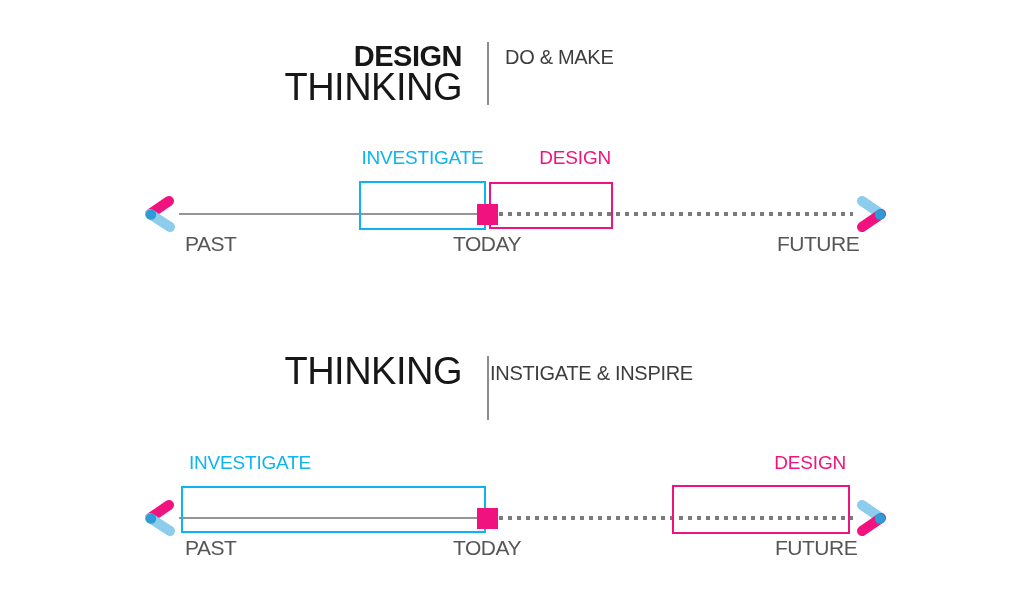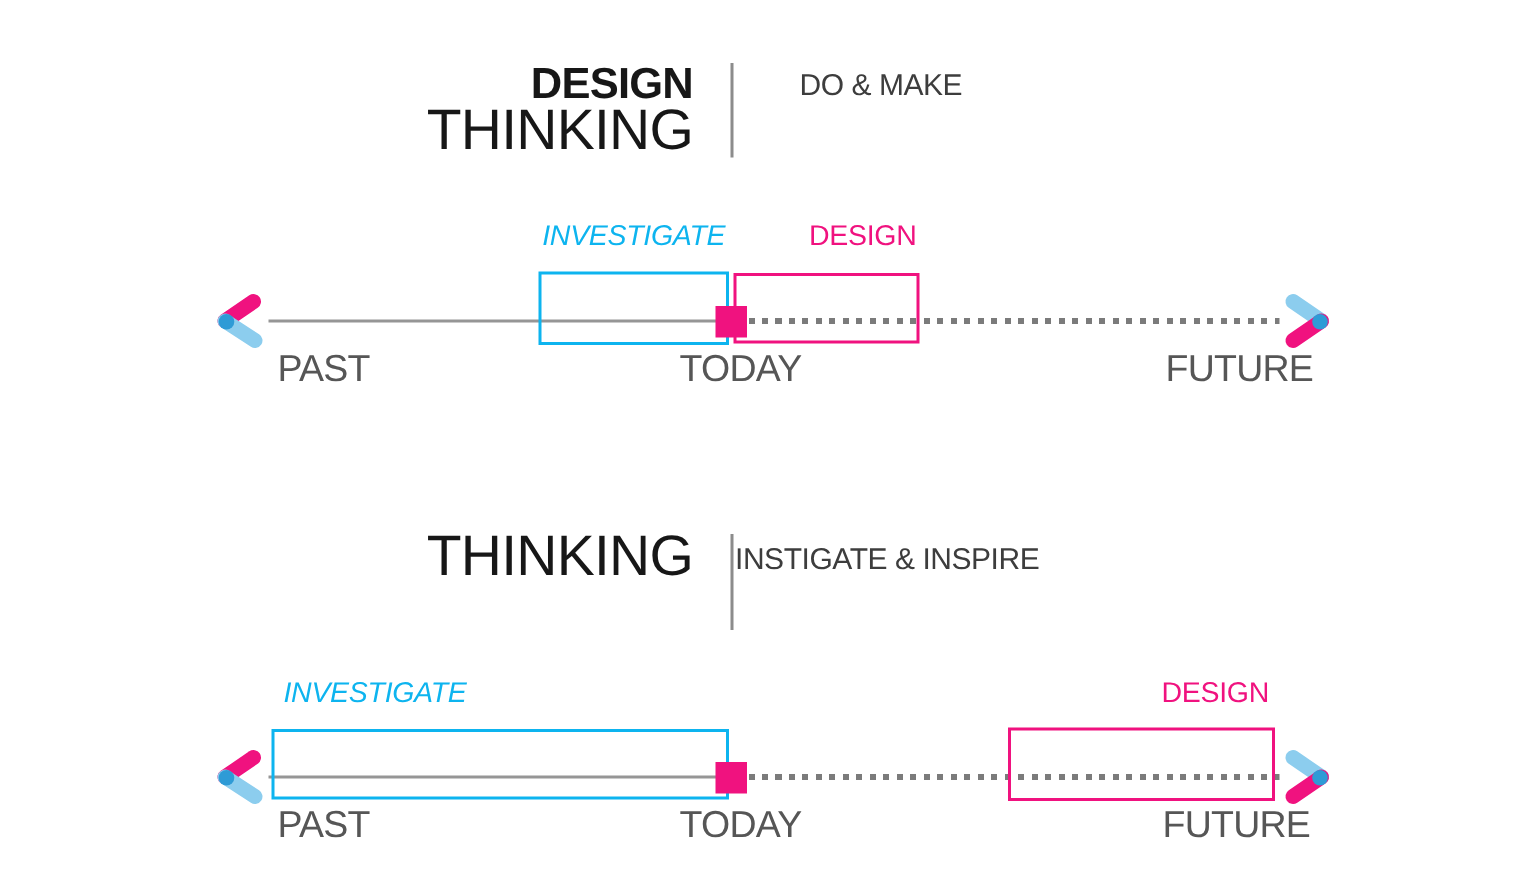--- a/index.html
+++ b/index.html
@@ -15,38 +15,38 @@
   
   .hdr-title { width:232px; text-align:right; line-height:31px; letter-spacing:-0.5px; color:#171717; }
   .hdr-title .t1 { font-size:29px; font-weight:700; }
   .hdr-title .t2 { font-size:38px; font-weight:400; }
   .hdr-divider { width:2px; background:#8c8c8c; }
   .hdr-text .tagline { font-size:20px; font-weight:400; color:#3d3d3d; letter-spacing:-0.3px; line-height:24px; }
   .hdr-text .subtitle { font-size:20px; font-weight:400; color:#a9a9a9; letter-spacing:-0.4px; line-height:24px; margin-top:2px; }
 
   #s1-title   { left:230px; top:41px; }
   #s1-divider { left:487px; top:42px; height:63px; }
-  #s1-text    { left:533px; top:45px; }
+  #s1-text    { left:505px; top:45px; }
 
   #s2-title   { left:230px; top:356px; }
   #s2-divider { left:487px; top:356px; height:64px; }
   #s2-text    { left:490px; top:361px; }
 
   
   .solid-line  { height:2px; background:#969696; z-index:1; }
   .dotted-line { height:4px; z-index:1;
     background:repeating-linear-gradient(90deg, var(--dot-gray,#7b7b7b) 0 4px, transparent 4px 9px); }
   .phase-box { border:2px solid; background:transparent; z-index:2; }
   .box-inv  { border-color:var(--cyan,#0db4ef); }
   .box-des  { border-color:var(--magenta,#f0127f); }
   .today-sq { width:21px; height:21px; background:var(--magenta,#f0127f); z-index:3; }
   .phase-label { font-size:19px; letter-spacing:-0.2px; font-weight:400; }
-  .lbl-inv { color:var(--cyan,#0db4ef);font-style:italic; }
+  .lbl-inv { color:var(--cyan,#0db4ef); }
   .lbl-des { color:var(--magenta,#f0127f); }
-  .tl-label { font-size:25px; color:#565656; letter-spacing:-0.5px; }
+  .tl-label { font-size:21px; color:#565656; letter-spacing:-0.5px; }
   .arrow { display:block; }
   .st-pink  { stroke:var(--magenta,#f0127f); stroke-width:10; stroke-linecap:round; fill:none; }
   .st-lblue { stroke:var(--arrow-light-blue,#8ccdee); stroke-width:10; stroke-linecap:round; fill:none; }
   .f-dblue  { fill:var(--arrow-dark-blue,#2e9bd6); }
 
   
   #t1-arrow-left  { left:143px; top:194px; }
   #t1-arrow-right { left:854px; top:194px; }
   #t1-solid  { left:179px; top:213px; width:299px; }
   #t1-dotted { left:499px; top:212px; width:354px; }

